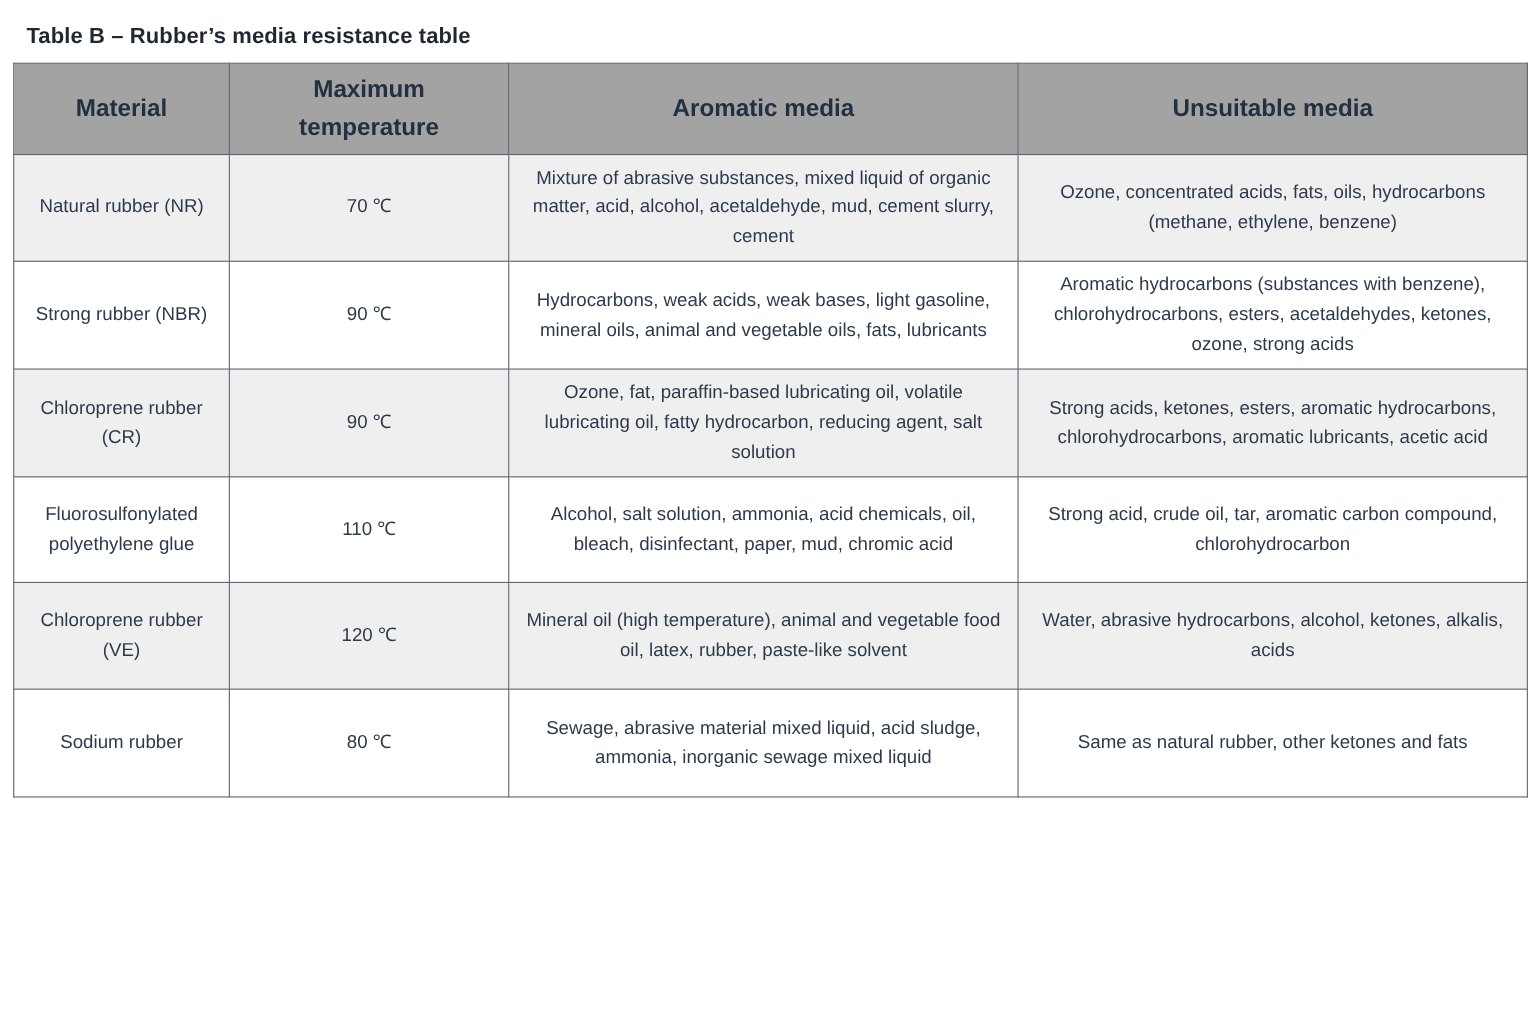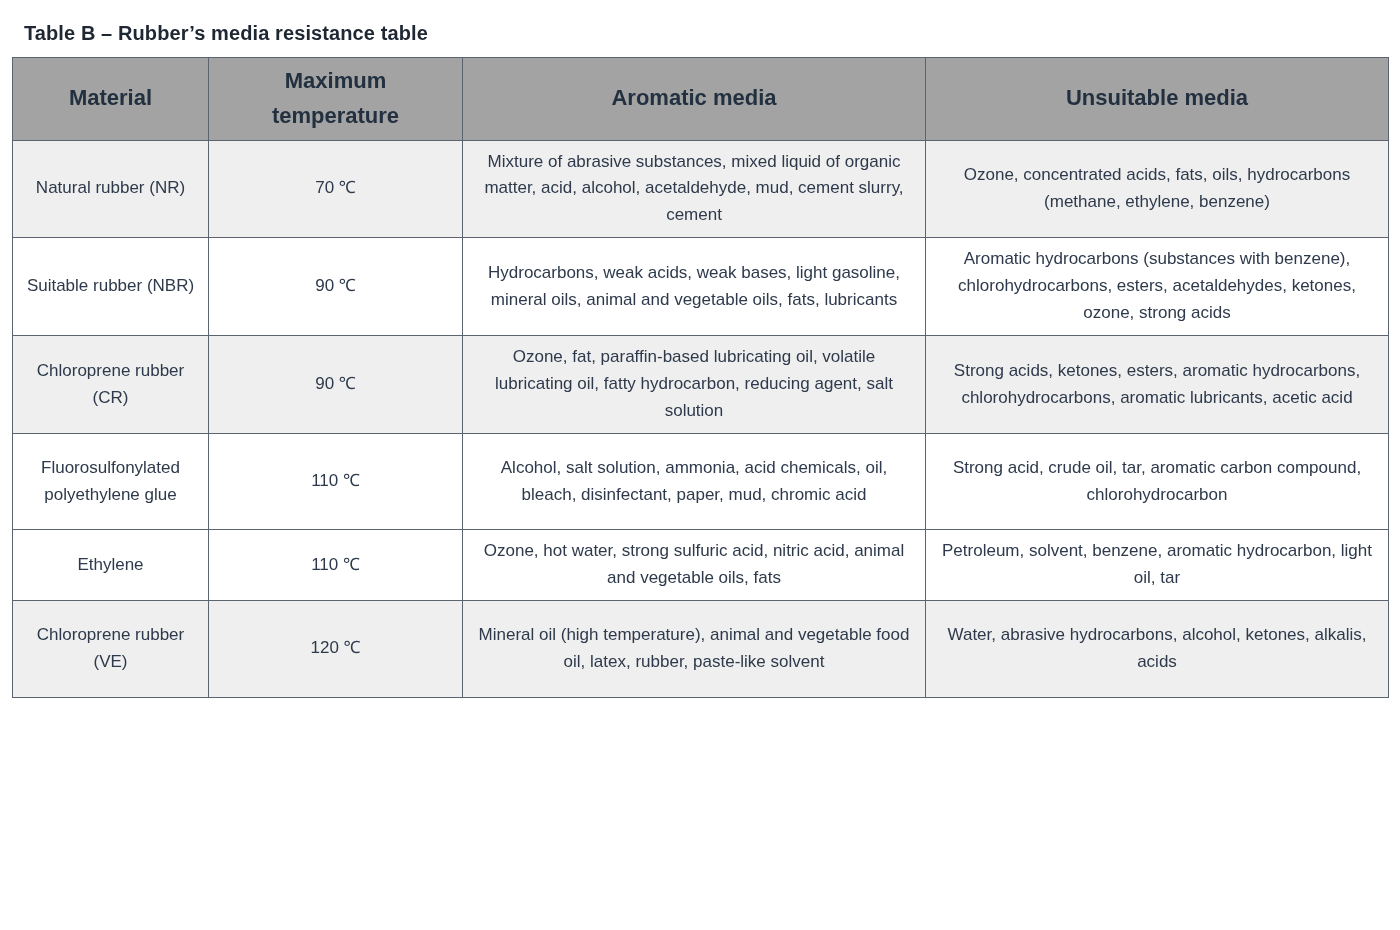--- a/index.html
+++ b/index.html
@@ -107,53 +107,53 @@
       <tbody>
 
         <tr class="shade r1">
           <td class="material-cell">Natural rubber (NR)</td>
           <td class="temp-cell">70 ℃</td>
           <td class="media-cell">Mixture of abrasive substances, mixed liquid of organic matter, acid, alcohol, acetaldehyde, mud, cement slurry, cement</td>
           <td class="media-cell">Ozone, concentrated acids, fats, oils, hydrocarbons (methane, ethylene, benzene)</td>
         </tr>
 
         <tr class="plain r2">
-          <td class="material-cell">Suitable rubber (NBR)</td>
+          <td class="material-cell">Strong rubber (NBR)</td>
           <td class="temp-cell">90 ℃</td>
           <td class="media-cell">Hydrocarbons, weak acids, weak bases, light gasoline, mineral oils, animal and vegetable oils, fats, lubricants</td>
           <td class="media-cell">Aromatic hydrocarbons (substances with benzene), chlorohydrocarbons, esters, acetaldehydes, ketones, ozone, strong acids</td>
         </tr>
 
         <tr class="shade r3">
           <td class="material-cell">Chloroprene rubber (CR)</td>
           <td class="temp-cell">90 ℃</td>
           <td class="media-cell">Ozone, fat, paraffin-based lubricating oil, volatile lubricating oil, fatty hydrocarbon, reducing agent, salt solution</td>
           <td class="media-cell">Strong acids, ketones, esters, aromatic hydrocarbons, chlorohydrocarbons, aromatic lubricants, acetic acid</td>
         </tr>
 
         <tr class="plain r4">
           <td class="material-cell">Fluorosulfonylated polyethylene glue</td>
           <td class="temp-cell">110 ℃</td>
           <td class="media-cell">Alcohol, salt solution, ammonia, acid chemicals, oil, bleach, disinfectant, paper, mud, chromic acid</td>
           <td class="media-cell">Strong acid, crude oil, tar, aromatic carbon compound, chlorohydrocarbon</td>
         </tr>
 
 
-        <tr class="plain r6">
-          <td class="material-cell">Ethylene</td>
-          <td class="temp-cell">110 ℃</td>
-          <td class="media-cell">Ozone, hot water, strong sulfuric acid, nitric acid, animal and vegetable oils, fats</td>
-          <td class="media-cell">Petroleum, solvent, benzene, aromatic hydrocarbon, light oil, tar</td>
-        </tr>
 
         <tr class="shade r7">
           <td class="material-cell">Chloroprene rubber (VE)</td>
           <td class="temp-cell">120 ℃</td>
           <td class="media-cell">Mineral oil (high temperature), animal and vegetable food oil, latex, rubber, paste-like solvent</td>
           <td class="media-cell">Water, abrasive hydrocarbons, alcohol, ketones, alkalis, acids</td>
         </tr>
 
+        <tr class="plain r8">
+          <td class="material-cell">Sodium rubber</td>
+          <td class="temp-cell">80 ℃</td>
+          <td class="media-cell">Sewage, abrasive material mixed liquid, acid sludge, ammonia, inorganic sewage mixed liquid</td>
+          <td class="media-cell">Same as natural rubber, other ketones and fats</td>
+        </tr>
 
 
       </tbody>
     </table>
   </div>
 </div>
 
 </body></html>

